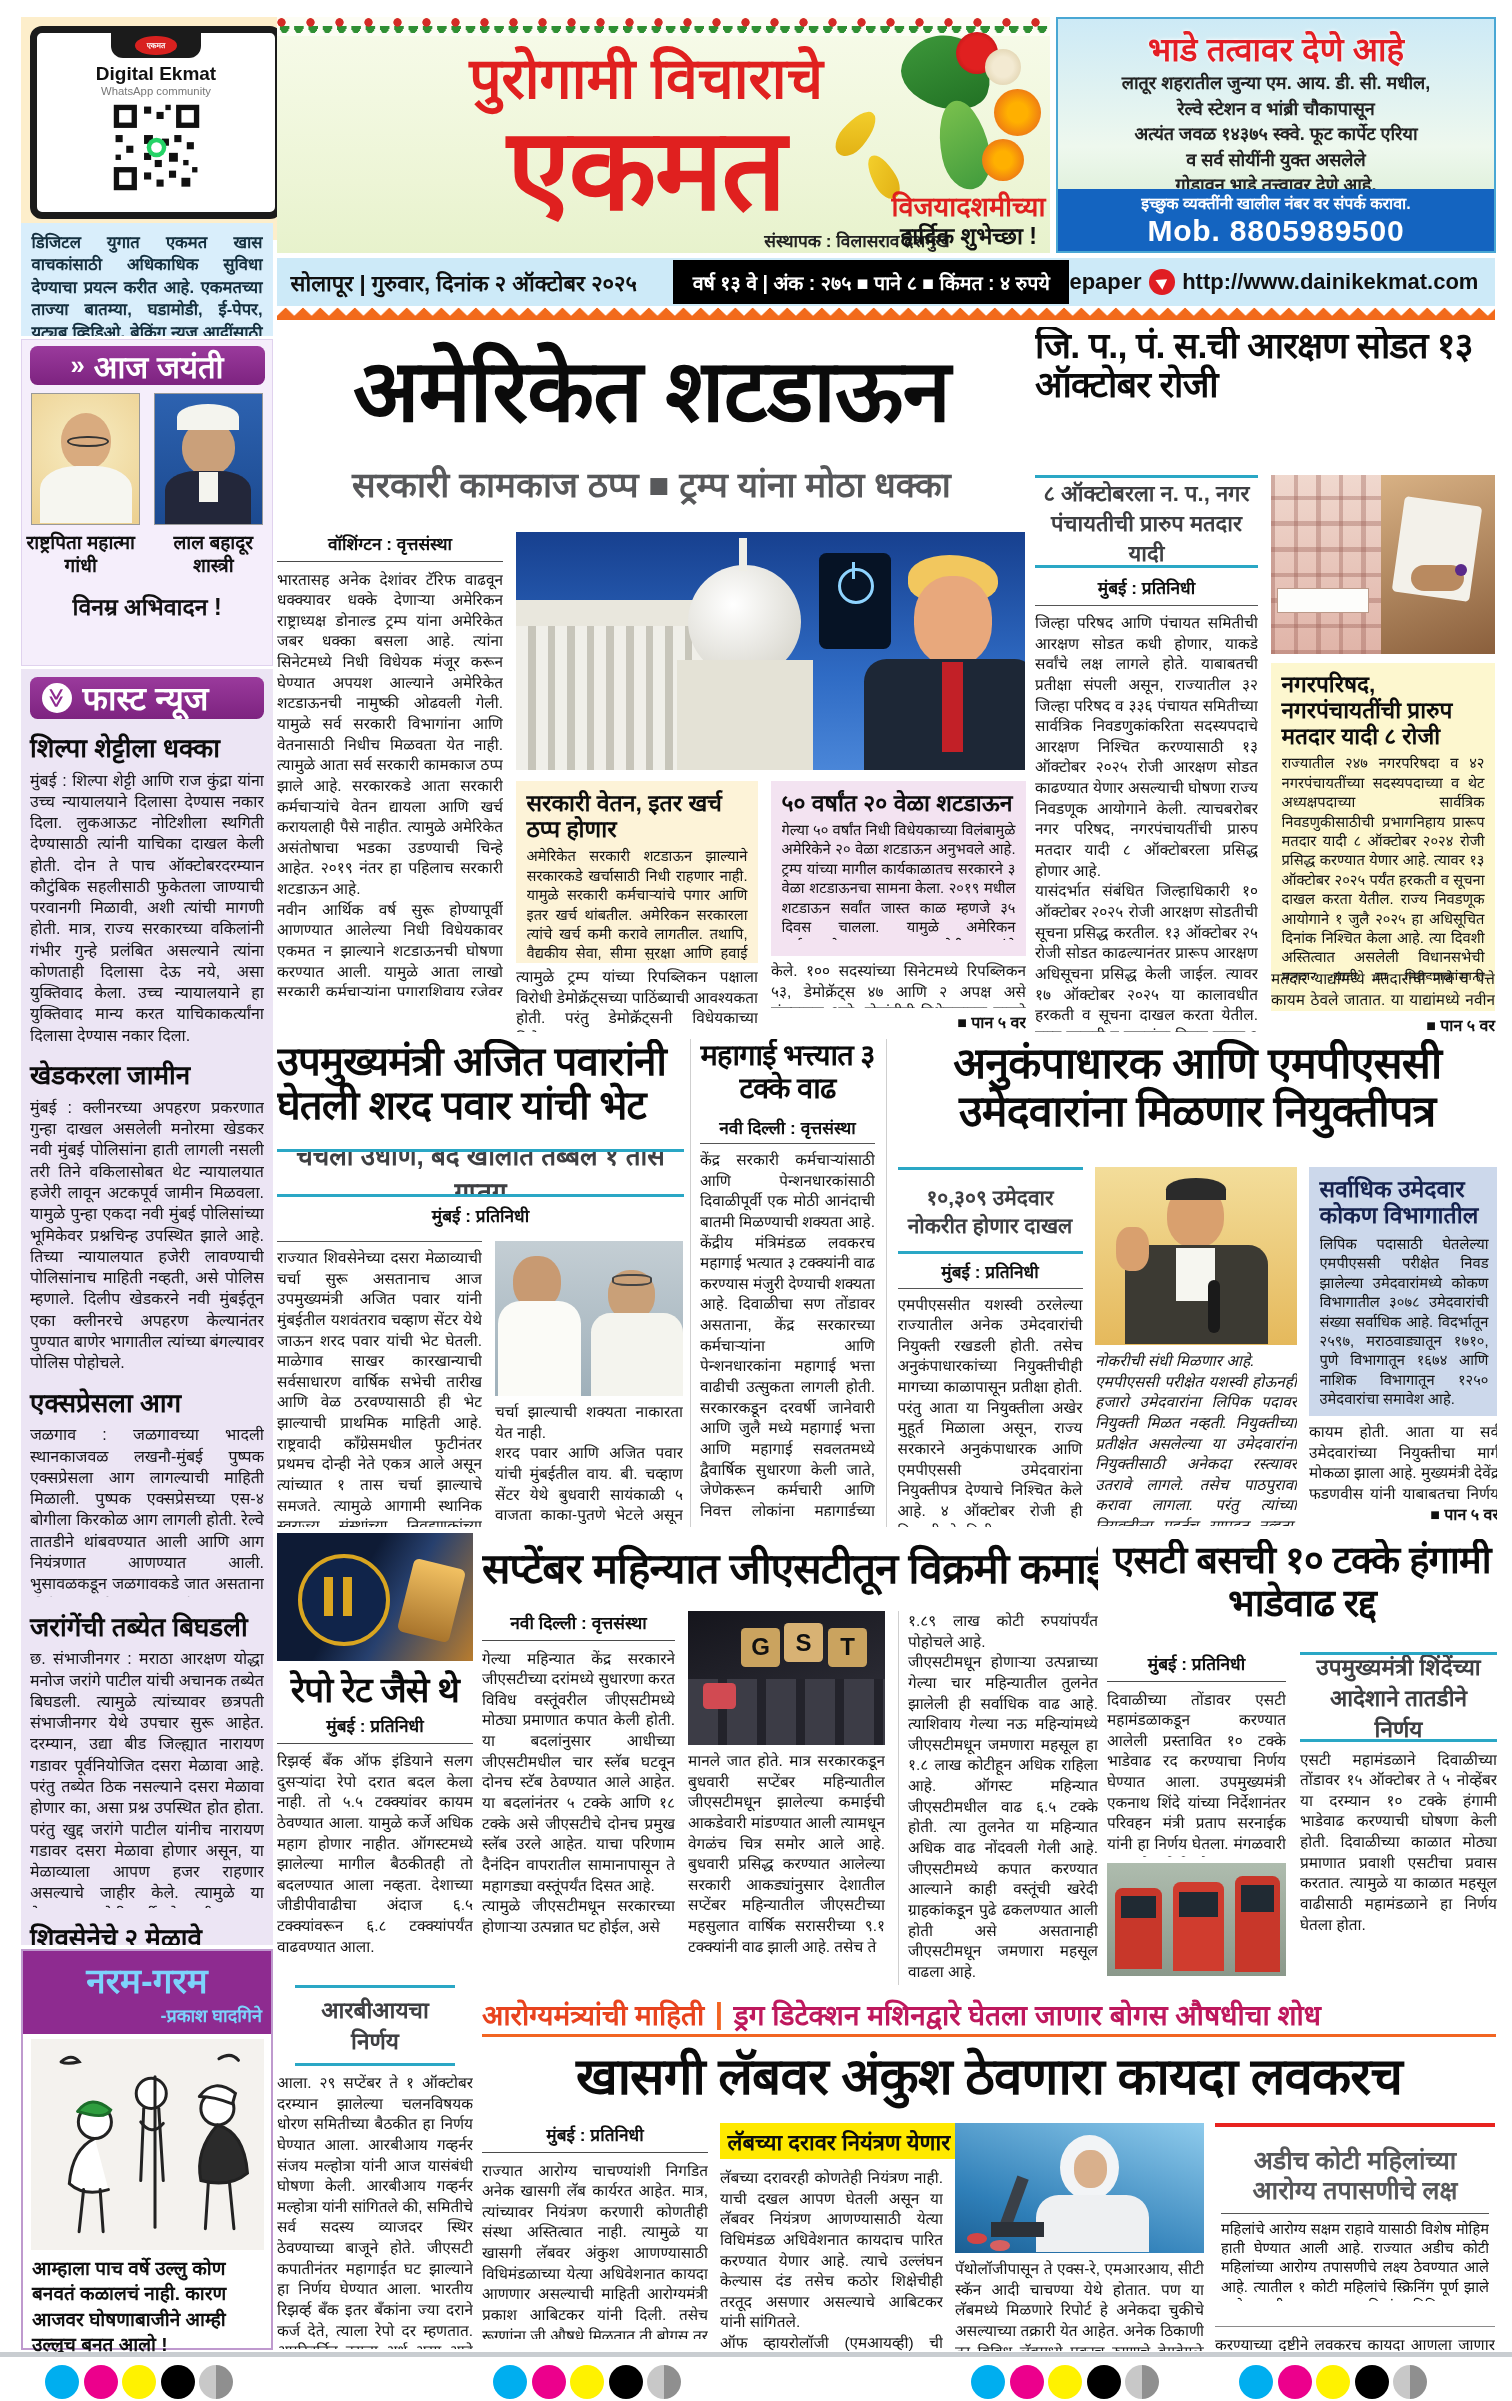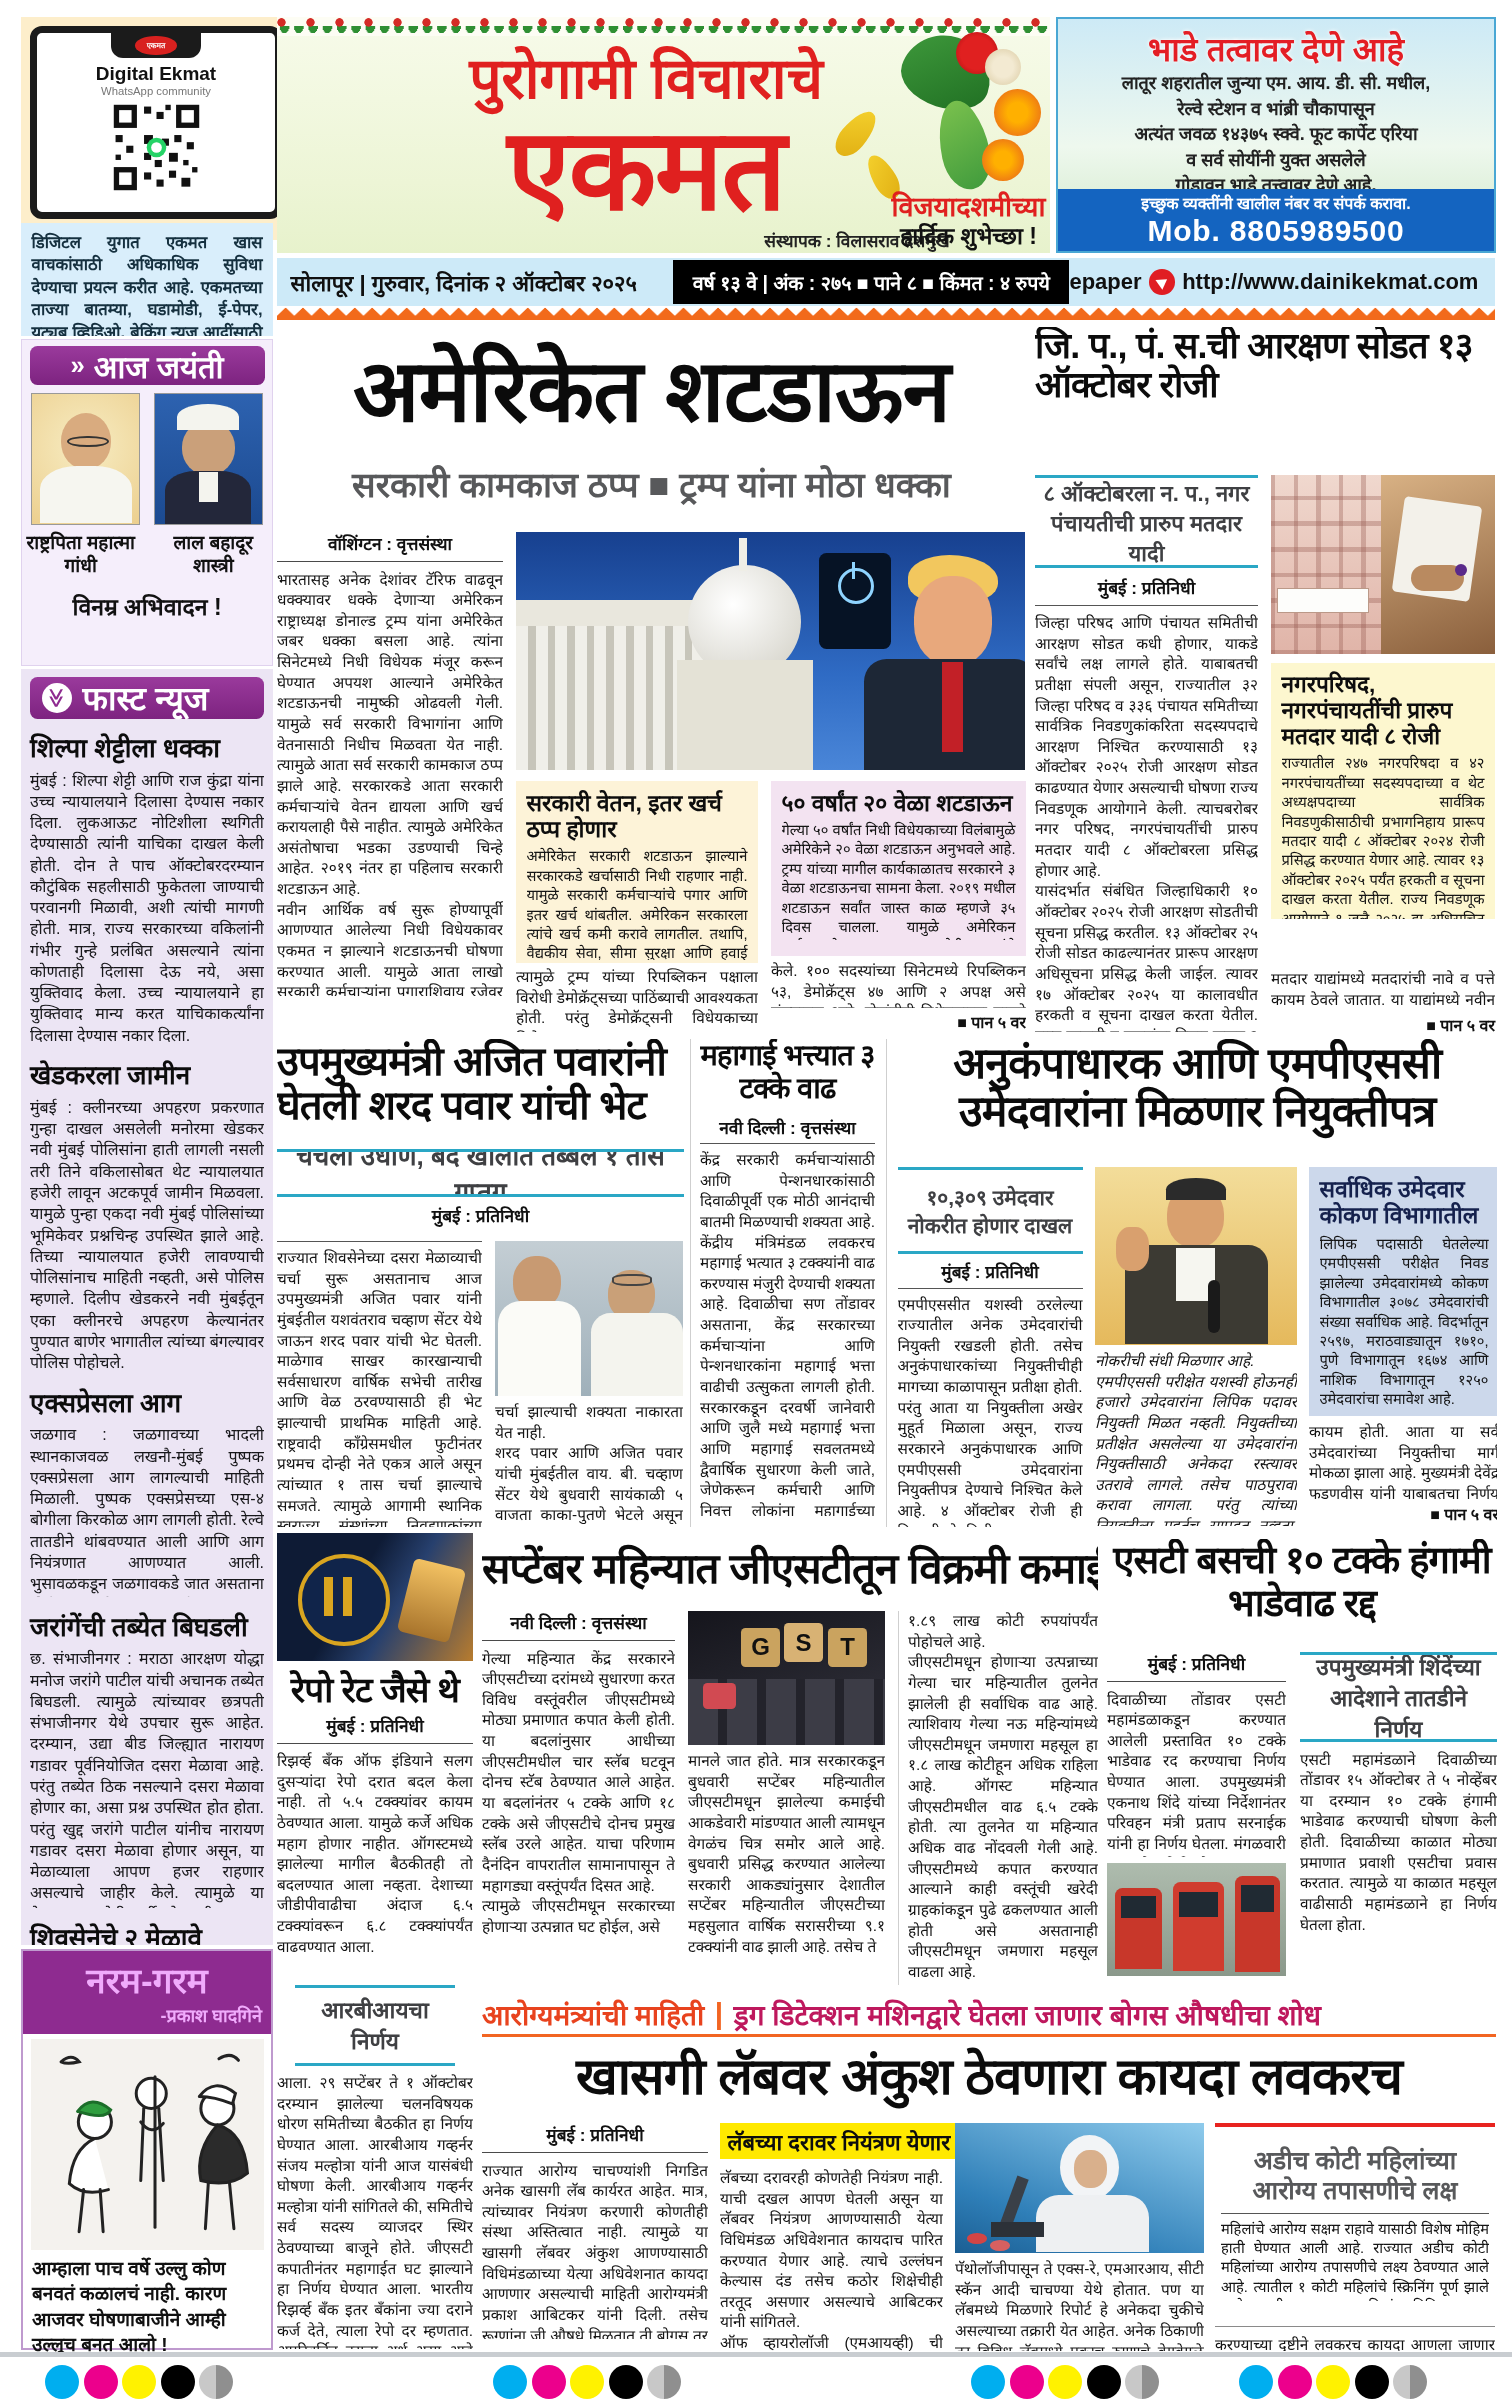--- a/index.html
+++ b/index.html
@@ -63,21 +63,21 @@
   .qr-desc{background:#d9eefb;padding:9px 10.5px;font-size:16.6px;font-weight:600;line-height:1.35;color:#15303f;text-align:justify;}
   .purple-bar{background:linear-gradient(180deg,#9a3a9c,#7d2380);color:#fff;font-weight:900;border-radius:7.5px;display:flex;align-items:center;}
   .jayanti{background:#f5eefb;border:0.8px solid #e0d2ee;}
   .port{width:107px;height:130px;border:0.8px solid #999;position:relative;overflow:hidden;}
   .pname{font-size:19px;font-weight:700;text-align:center;line-height:1.25;color:#111;}
   .tribute{font-size:23px;font-weight:800;text-align:center;color:#111;}
   .fastnews{background:#ece5f4;padding:7.5px 9px;}
   .fn-item-t{font-size:26px;font-weight:900;color:#0c0c0c;margin:10.5px 0 4.5px 0;}
   .fn-item-b{font-size:16px;line-height:1.33;color:#17171a;text-align:justify;}
   .cartoon{background:#fff;border:2.3px solid #bf9ace;}
-  .cart-head{background:#8e2b90;color:#f0abfc;}
+  .cart-head{background:#8e2b90;color:#7dd3fc;}
   .cart-cap{font-size:19px;font-weight:700;line-height:1.35;color:#111;padding:6px 9px;}
   .chev{font-size:25.6px;font-weight:900;line-height:1;}
   
   .health{display:flex;align-items:center;gap:10.5px;border-bottom:3.8px solid #f26522;white-space:nowrap;}
   .h-label{color:#e8431e;font-weight:900;font-size:28px;}
   .h-sep{color:#f26522;font-weight:900;font-size:30px;}
   .h-rest{color:#be185d;font-weight:900;font-size:28px;}
   .yellow-head{display:inline-block;background:#ffe900;font-size:22px;font-weight:900;padding:3px 7.5px;color:#0d0d0d;}
   .red-top-box{border-top:4.5px solid #e8231f;border-bottom:1.5px solid #8a8a8a;}
   .rt-head{font-size:25px;font-weight:900;color:#58595b;text-align:center;line-height:1.2;
@@ -310,21 +310,21 @@
     </div>
     <div class="abs" style="left:236px;top:148px;width:224px;height:557px;">
       <div class="photo" style="width:224px;height:179px;">
         <span class="abs" style="left:0;top:0;width:110px;height:179px;background:repeating-linear-gradient(0deg,rgba(150,90,80,.35) 0 4.5px,transparent 4.5px 25.6px),repeating-linear-gradient(90deg,rgba(150,90,80,.35) 0 4.5px,transparent 4.5px 22.6px),linear-gradient(#f0d8ce,#e0b4a8);"></span>
         <span class="abs" style="left:6px;top:113px;width:90px;height:22.6px;background:#fdfdfb;border:0.8px solid #b98;"></span>
         <span class="abs" style="left:110px;top:0;width:114px;height:179px;background:linear-gradient(160deg,#d8b184,#8a5f3c);"></span>
         <span class="abs" style="left:127px;top:25.6px;width:78px;height:96px;background:#f3f1ea;border-radius:4.5px;transform:rotate(8deg);"></span>
         <span class="abs" style="left:140px;top:90px;width:53px;height:25.6px;border-radius:13.6px;background:#b98a60;"></span>
         <span class="abs" style="left:184px;top:89px;width:12px;height:12px;border-radius:50%;background:#5a2a8a;"></span>
       </div>
-      <div class="yellow-box abs clip" style="left:0;top:188px;width:224px;height:256px;box-sizing:border-box;">
+      <div class="yellow-box abs clip" style="left:0;top:188px;width:224px;height:348px;box-sizing:border-box;">
         <div class="box-head" style="font-size:22.6px;">नगरपरिषद, नगरपंचायतींची प्रारुप मतदार यादी ८ रोजी</div>
         <div class="body-sm just clip" style="margin-top:4.5px;max-height:226px;">राज्यातील २४७ नगरपरिषदा व ४२ नगरपंचायतींच्या सदस्यपदाच्या व थेट अध्यक्षपदाच्या सार्वत्रिक निवडणुकीसाठीची प्रभागनिहाय प्रारूप मतदार यादी ८ ऑक्टोबर २०२४ रोजी प्रसिद्ध करण्यात येणार आहे. त्यावर १३ ऑक्टोबर २०२५ पर्यंत हरकती व सूचना दाखल करता येतील. राज्य निवडणूक आयोगाने १ जुलै २०२५ हा अधिसूचित दिनांक निश्चित केला आहे. त्या दिवशी अस्तित्वात असलेली विधानसभेची मतदार यादी या निवडणुकांसाठी वापरण्यात येणार आहे. दरम्यान, अंतिम मतदार यादी २८ ऑक्टोबर रोजी प्रसिद्ध करण्यात येणार आहे.</div>
       </div>
       <div class="abs" style="left:0;top:494px;width:224px;">
         <div class="body-txt just clip" style="height:42px;">मतदार याद्यांमध्ये मतदारांची नावे व पत्ते कायम ठेवले जातात. या याद्यांमध्ये नवीन नावांचा समावेश करणे,</div>
         <div class="jump">■ पान ५ वर</div>
       </div>
     </div>
   </div>
 

